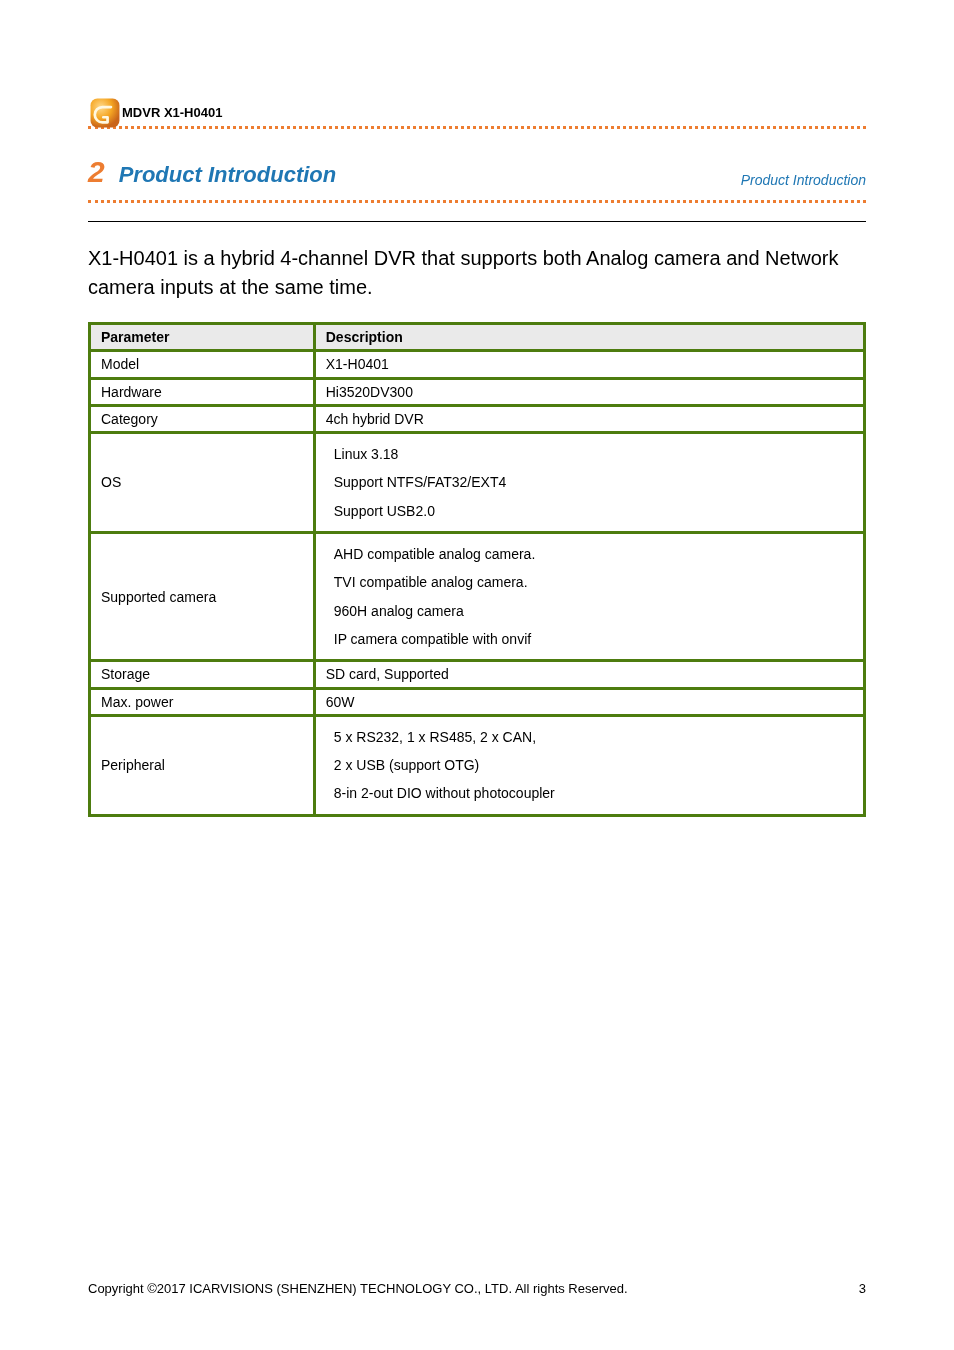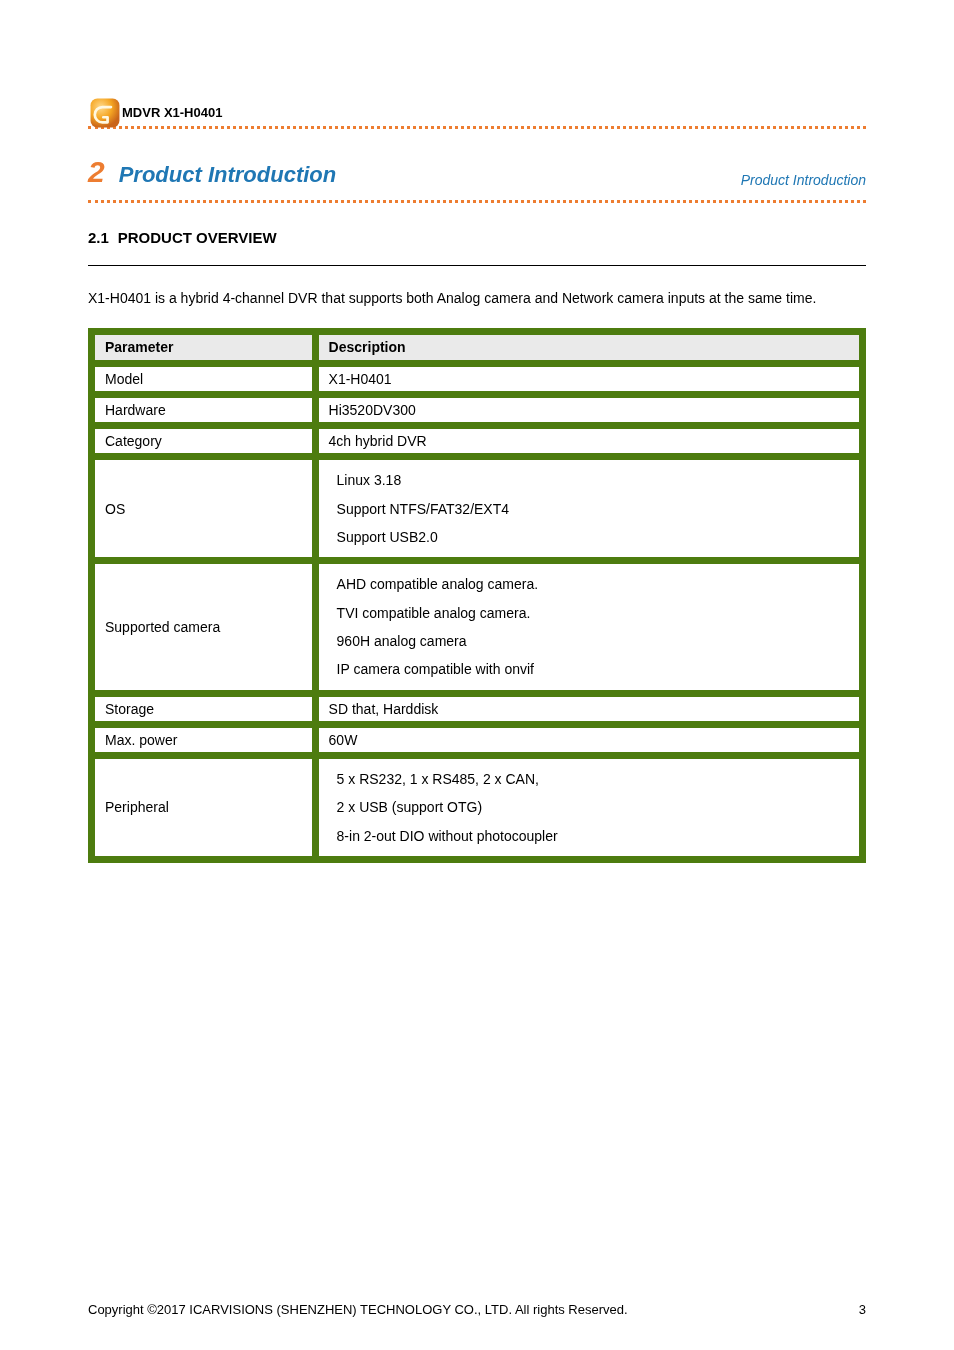--- a/index.html
+++ b/index.html
@@ -69,55 +69,55 @@
     margin-left: auto;
     align-self: flex-end;
     padding-bottom: 6px;
   }
   .sep {
     border: none;
     border-top: 1px solid #000;
     margin: 18px 0 22px 0;
   }
   .intro {
-    font-size: 14px;
+    font-size: 20px;
     line-height: 1.45;
     margin-bottom: 20px;
   }
   .chapter-no {
     font-size: 15px;
     font-weight: 700;
   }
   table.spec {
     width: 100%;
     border-collapse: collapse;
     font-size: 14px;
   }
   table.spec th, table.spec td {
-    border: 7px solid #4d7c0f;
+    border: 3px solid #4d7c0f;
     padding: 2px 10px;
     text-align: left;
     vertical-align: top;
     line-height: 1.45;
   }
   table.spec th {
     background: #eaeaea;
     font-weight: 700;
   }
   table.spec td.param {
     width: 29%;
     vertical-align: middle;
   }
   table.spec td.desc p { margin: 8px; }
   table.spec td.desc p + p { margin-top: 4px; }
   .footer {
     position: absolute;
     left: 88px;
     right: 88px;
-    bottom: 33px;
+    bottom: 54px;
     display: flex;
     justify-content: space-between;
     font-size: 13px;
     color: #000;
   }
 </style>
 </head>
 <body>
 
 <div class="page">
@@ -139,24 +139,20 @@
   </div>
   <hr class="dotted-rule">
 
   <div class="section-title-row">
     <span class="section-number">2</span>
     <span class="section-heading">Product Introduction</span>
     <span class="section-caption">Product Introduction</span>
   </div>
   <hr class="dotted-rule tight">
 
-  <p style="margin-top:26px;">
-    <span class="chapter-no">2.1</span>
-    &nbsp;<span class="chapter-no">PRODUCT OVERVIEW</span>
-  </p>
 
   <hr class="sep">
 
   <p class="intro">X1-H0401 is a hybrid 4-channel DVR that supports both Analog camera and Network camera inputs at the same time.</p>
 
   <table class="spec">
     <thead>
       <tr>
         <th>Parameter</th>
         <th>Description</th>
@@ -187,21 +183,21 @@
           <td class="param">Supported camera</td>
           <td class="desc">
             <p>AHD compatible analog camera.</p>
             <p>TVI compatible analog camera.</p>
             <p>960H analog camera</p>
             <p>IP camera compatible with onvif</p>
           </td>
         </tr>
         <tr>
           <td class="param">Storage</td>
-          <td class="desc">SD that, Harddisk</td>
+          <td class="desc">SD card, Supported</td>
         </tr>
         <tr>
           <td class="param">Max. power</td>
           <td class="desc">60W</td>
         </tr>
         <tr>
           <td class="param">Peripheral</td>
           <td class="desc">
             <p>5 x RS232, 1 x  RS485,  2 x CAN,</p>
             <p>2 x USB (support OTG)</p>

